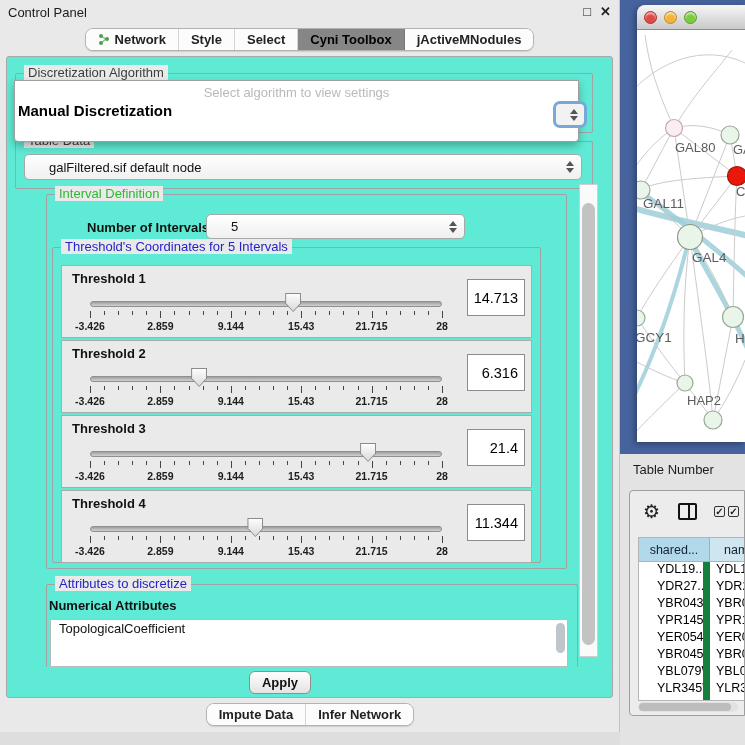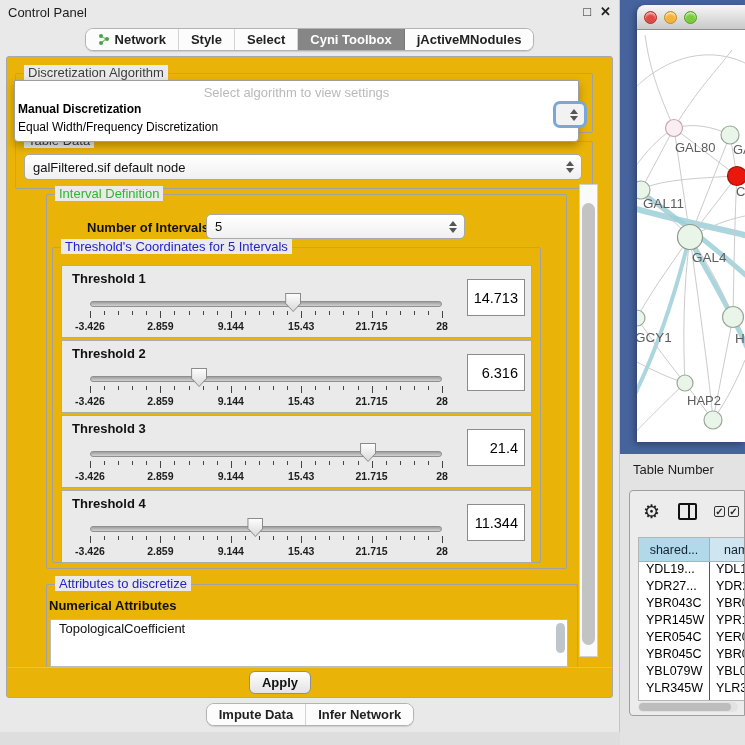--- a/index.html
+++ b/index.html
@@ -13,49 +13,49 @@
   #cp-title { position:absolute; left:8px; top:5px; font-size:13px; color:#1b1b1b; }
   #cp-float { position:absolute; right:28px; top:4px; font-size:13px; color:#222; cursor:default; }
   #cp-close { position:absolute; right:8px; top:4px; font-size:13px; font-weight:bold; color:#222; }
 
   #cp-tabbar { position:absolute; left:0; top:28px; width:100%; display:flex; justify-content:center; }
   .tabstrip { display:flex; border:1px solid #b3b3b3; border-radius:8px; overflow:hidden;
     background:#fcfcfc; box-shadow:0 1px 1px rgba(0,0,0,.12); }
   .tab { padding:3px 12px; font-size:13px; font-weight:bold; color:#222; background:#fcfcfc;
     border-right:1px solid #d4d4d4; display:flex; align-items:center; gap:5px; white-space:nowrap; }
   .tab:last-child { border-right:none; }
-  .tab.selected { background:#868686; color:#ffffff; border-right-color:#787878; }
+  .tab.selected { background:#868686; color:#000000; border-right-color:#787878; }
   .net-icon { display:inline-block; width:12px; height:13px; }
 
   #cp-content { position:absolute; left:6px; top:56px; width:607px; height:642px;
-    border:1px solid #a8a8a8; border-radius:3px; background:#eab308; }
+    border:1px solid #a8a8a8; border-radius:3px; background:#5eead4; }
 
   .groupbox { position:absolute; border:1px solid #a2a2a2; border-radius:2px; }
   .groupbox > .gb-title { position:absolute; top:-9px; left:8px; background:#eaeaea;
     padding:0 4px; font-size:13px; white-space:nowrap; }
   .gb-green { color:#2db82d; } .gb-blue { color:#2323c8; } .gb-dark { color:#3c3c3c; }
 
   
   .combo { position:absolute; background:linear-gradient(#ffffff,#f0f0f0);
     border:1px solid #a9a9a9; border-radius:5px; font-size:13px; color:#111;
-    display:flex; align-items:center; padding-left:8px; }
+    display:flex; align-items:center; padding-left:24px; }
   .stepper { position:absolute; right:7px; top:50%; transform:translateY(-50%);
     display:flex; flex-direction:column; gap:2px; }
   .stepper i { display:block; width:0; height:0; border-left:4px solid transparent;
     border-right:4px solid transparent; }
   .stepper .up   { border-bottom:5px solid #555; }
   .stepper .down { border-top:5px solid #555; }
 
   
   #algo-popup { position:absolute; left:7px; top:23px; width:565px; height:62px;
     background:#ffffff; border:1px solid #9e9e9e; border-radius:0 0 4px 4px;
     box-shadow:0 4px 9px rgba(0,0,0,.28); z-index:5; }
   #popup-hint { position:absolute; left:0; top:4px; width:100%; text-align:center;
     font-size:13px; color:#b9b9b9; }
-  .popup-opt { position:absolute; left:3px; font-size:12px; color:#000; white-space:nowrap; }
+  .popup-opt { position:absolute; left:3px; font-size:15px; color:#000; white-space:nowrap; }
   #popup-opt-0 { top:21px; font-weight:bold; }
   #popup-opt-1 { top:39px; }
   #combo-behind { position:absolute; left:546px; top:44px; width:34px; height:27px;
     background:#f2f2f2; border:3px solid #79a7d8; border-radius:7px; z-index:6; }
   #combo-behind .stepper { right:6px; }
 
   
   .threshold-panel { position:absolute; left:8px; width:471px; height:73px;
     border:1px solid #ababab; background:#eaeaea; }
   .th-title { position:absolute; left:10px; top:5px; font-size:13px; font-weight:bold; color:#111; }
@@ -114,21 +114,21 @@
   #gear-ic { position:absolute; left:13px; top:10px; font-size:19px; color:#1e1e1e; line-height:22px; }
   #cols-ic { position:absolute; left:48px; top:12px; width:19px; height:17px; border:2px solid #111; border-radius:2px; }
   #cols-ic i { position:absolute; left:50%; top:0; width:2px; height:100%; background:#111; }
   .cb { position:absolute; top:15px; width:11px; height:11px; border:1.5px solid #333; border-radius:2px;
     font-size:10px; line-height:9px; text-align:center; color:#222; font-weight:bold; }
   #cb1 { left:84px; } #cb2 { left:98px; }
   #tp-table { position:absolute; left:8px; top:46px; width:108px; height:164px;
     background:#fff; border:1px solid #b5b5b5; overflow:hidden; }
   .tp-row { display:flex; height:17px; }
   .tp-cell { font-size:12.5px; color:#000; white-space:nowrap; overflow:hidden; flex:none; }
-  .tp-c1 { width:71px; padding-left:7px; border-right:1px solid #15803d; }
+  .tp-c1 { width:71px; padding-left:18px; border-right:7px solid #15803d; }
   .tp-c2 { width:60px; padding-left:6px; }
   #tp-header { display:flex; height:24px; border-bottom:1px solid #9fb7c1; }
   .tp-h { font-size:12.5px; color:#123; display:flex; align-items:center; flex:none; }
   .tp-h1 { width:71px; background:#b2d9e9; justify-content:center; border-right:1px solid #93b4c2; }
   .tp-h2 { width:60px; background:#cfe5ef; padding-left:14px; }
   #tp-hscroll { position:absolute; left:8px; top:211px; width:100px; height:10px;
     background:#e2e2e2; border-radius:5px; }
   #tp-hthumb { position:absolute; left:1px; top:1px; width:92px; height:8px;
     background:#bdbdbd; border-radius:4px; }
 </style>
@@ -171,21 +171,20 @@
 
   <div id="cp-content">
 
     <div class="groupbox" style="left:8px; top:16px; width:578px; height:60px;">
       <span class="gb-title gb-dark">Discretization Algorithm</span>
     </div>
 
     <div id="algo-popup">
       <div id="popup-hint">Select algorithm to view settings</div>
       <div class="popup-opt" id="popup-opt-0">Manual Discretization</div>
-      <div class="popup-opt" id="popup-opt-1">Equal Width/Frequency Discretization</div>
     </div>
     <div id="combo-behind">
       <span class="stepper">
           <i class="up"></i>
           <i class="down"></i>
         </span>
     </div>
 
     <div class="groupbox" style="left:8px; top:84px; width:578px; height:48px;">
       <span class="gb-title gb-dark">Table Data</span>

